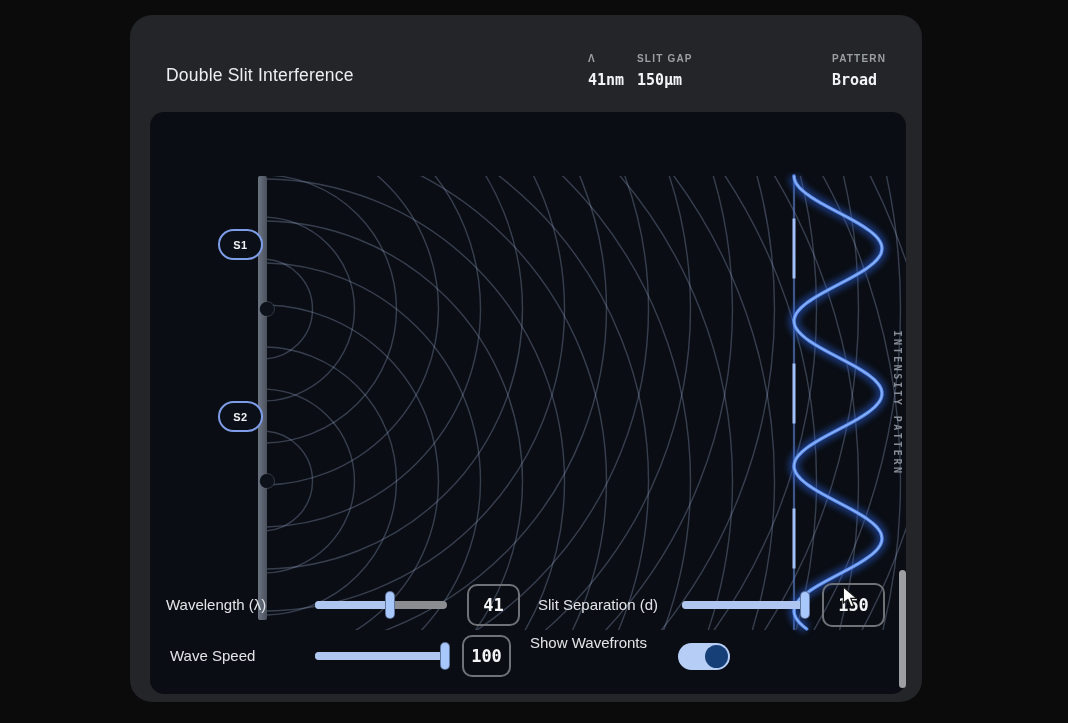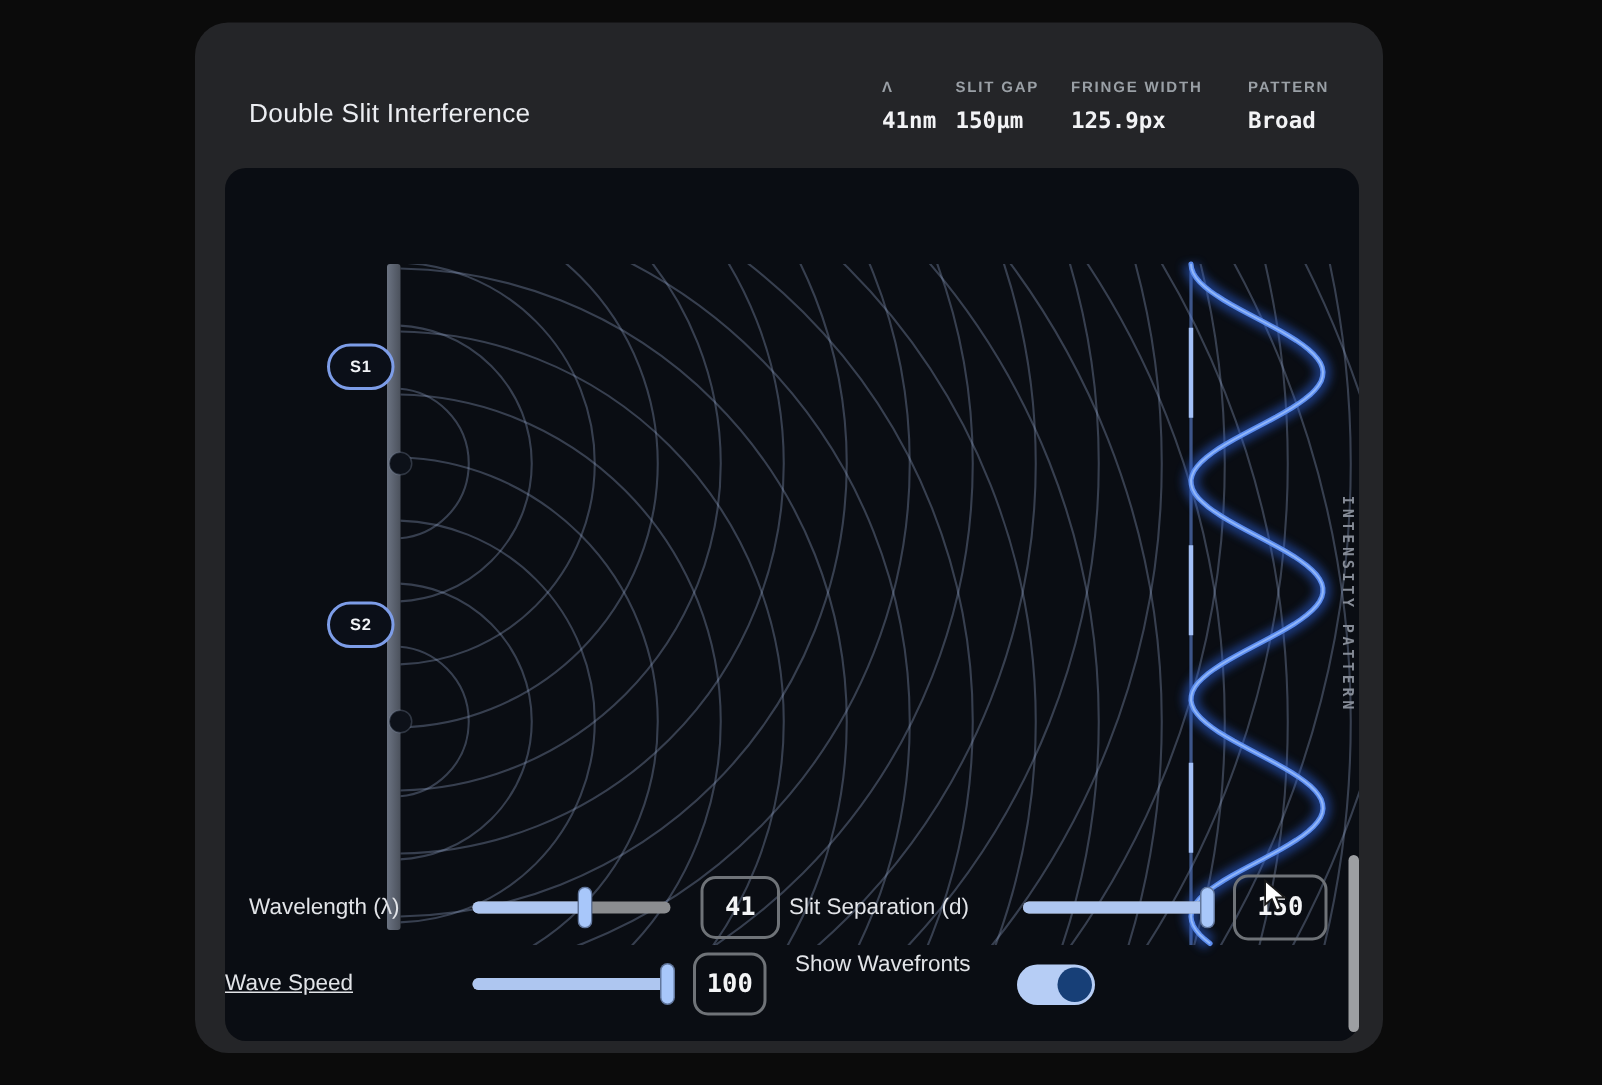--- a/index.html
+++ b/index.html
@@ -52,24 +52,20 @@
 
     <div class="title">Double Slit Interference</div>
 
     <div class="stat s1">
       <div class="lab">Λ</div>
       <div class="val">41nm</div>
     </div>
     <div class="stat s2">
       <div class="lab">SLIT GAP</div>
       <div class="val">150μm</div>
-    </div>
-    <div class="stat s3">
-      <div class="lab">FRINGE WIDTH</div>
-      <div class="val">125.9px</div>
     </div>
     <div class="stat s4">
       <div class="lab">PATTERN</div>
       <div class="val">Broad</div>
     </div>
 
     <div class="simcanvas">
       <svg id="sim-svg" viewBox="0 0 756 454">
           <defs>
             <clipPath id="cp">
@@ -140,29 +136,29 @@
     </div>
 
     <div class="ctl-label" style="left:36px;top:580px;">Wavelength (λ)</div>
     <div class="slider" style="left:185px;top:586px;width:132px;">
       <div class="track"></div>
       <div class="fill" style="width: 57%;"></div>
       <div class="thumb" style="left: calc(57% - 5.7px);"></div>
     </div>
     <div class="valbox" style="left:337px;top:569px;width:53px;height:42px;">41</div>
 
-    <div class="ctl-label" style="left:396px;top:580px;">Slit Separation (d)</div>
+    <div class="ctl-label" style="left:408px;top:580px;">Slit Separation (d)</div>
     <div class="slider" style="left:552px;top:586px;width:128px;">
       <div class="track"></div>
       <div class="fill" style="width: 100%;"></div>
       <div class="thumb" style="left: calc(100% - 10px);"></div>
     </div>
     <div class="valbox" style="left:692px;top:568px;width:63px;height:44px;">150</div>
 
-    <div class="ctl-label" style="left:20px;top:631px;text-decoration:underline;">Wave Speed</div>
+    <div class="ctl-label" style="left:40px;top:631px;">Wave Speed</div>
     <div class="slider" style="left:185px;top:637px;width:135px;">
       <div class="track"></div>
       <div class="fill" style="width: 100%;"></div>
       <div class="thumb" style="left: calc(100% - 10px);"></div>
     </div>
     <div class="valbox" style="left:332px;top:620px;width:49px;height:42px;">100</div>
 
     <div class="ctl-label" style="left:400px;top:618px;">Show Wavefronts</div>
     <div class="toggle" style="left:548px;top:628px;">
       <div class="knob"></div>

